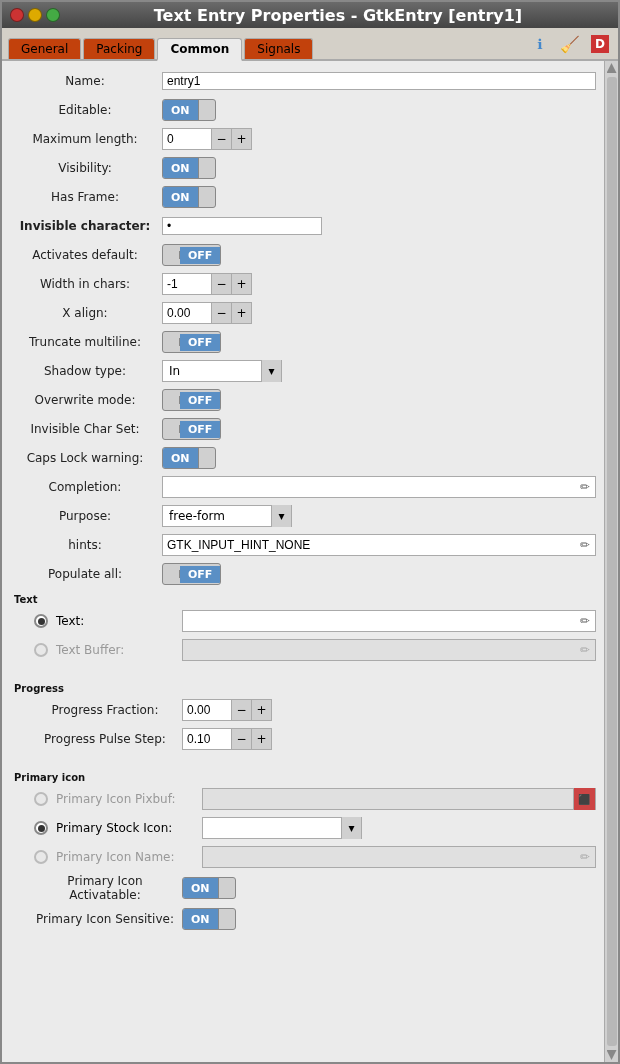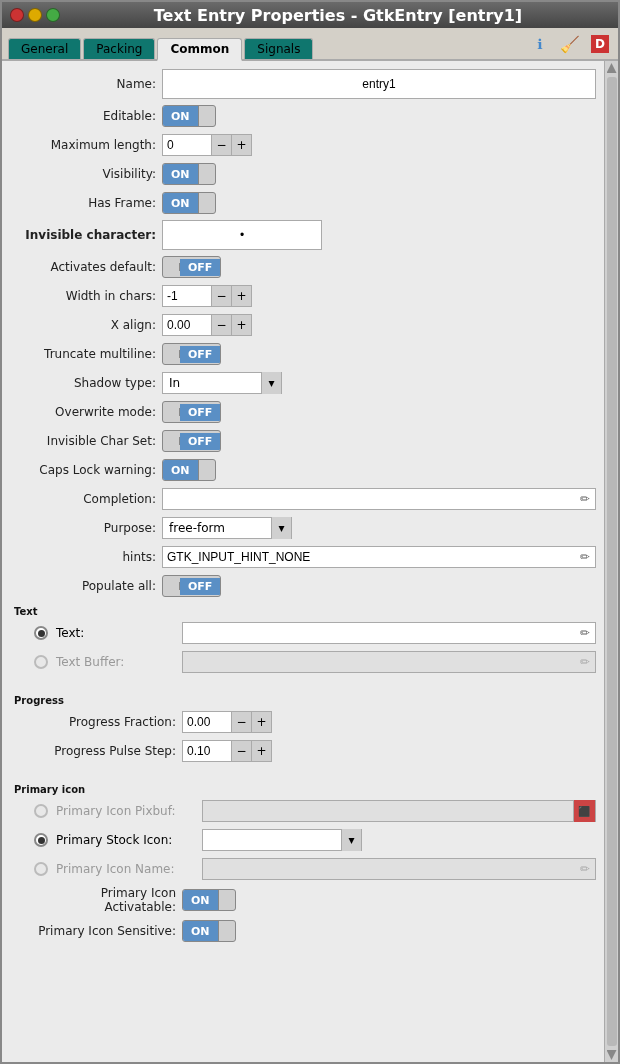--- a/index.html
+++ b/index.html
@@ -55,21 +55,21 @@
       align-items: flex-end;
       padding: 4px 6px 0;
       border-bottom: 2px solid #aaa;
       flex-shrink: 0;
       gap: 2px;
     }
     .tab {
       padding: 3px 12px;
       border: 1px solid #aaa;
       border-bottom: none;
-      background: #0f766e;
+      background: #c2410c;
       cursor: pointer;
       font-size: 12px;
       border-radius: 3px 3px 0 0;
     }
     .tab.active {
       background: #ebebeb;
       border-bottom: 2px solid #ebebeb;
       margin-bottom: -2px;
       font-weight: bold;
     }
@@ -93,21 +93,21 @@
     }
     .form-row {
       display: flex;
       align-items: center;
       margin-bottom: 5px;
       min-height: 24px;
     }
     .form-label {
       width: 148px;
       flex-shrink: 0;
-      text-align: right;
+      text-align: center;
       font-size: 12px;
       color: #222;
       padding-right: 6px;
     }
     .form-label.bold { font-weight: bold; }
     .form-control {
       flex: 1;
     }
     
     .toggle-btn {
@@ -137,27 +137,26 @@
       background: #d0d0d0;
       color: #666;
     }
     .toggle-btn.off .toggle-off-part {
       background: #5a8fc5;
       color: white;
       font-weight: bold;
     }
     
     .text-input {
-      height: 30px;
+      height: 18px;
       border: 1px solid #aaa;
       background: white;
       padding: 2px 4px;
       font-size: 12px;
       width: 100%;
-      text-align: center;
     }
     .text-input:disabled {
       background: #d8d8d8;
       color: #999;
     }
     
     .spinner {
       display: inline-flex;
       align-items: center;
       gap: 0;

